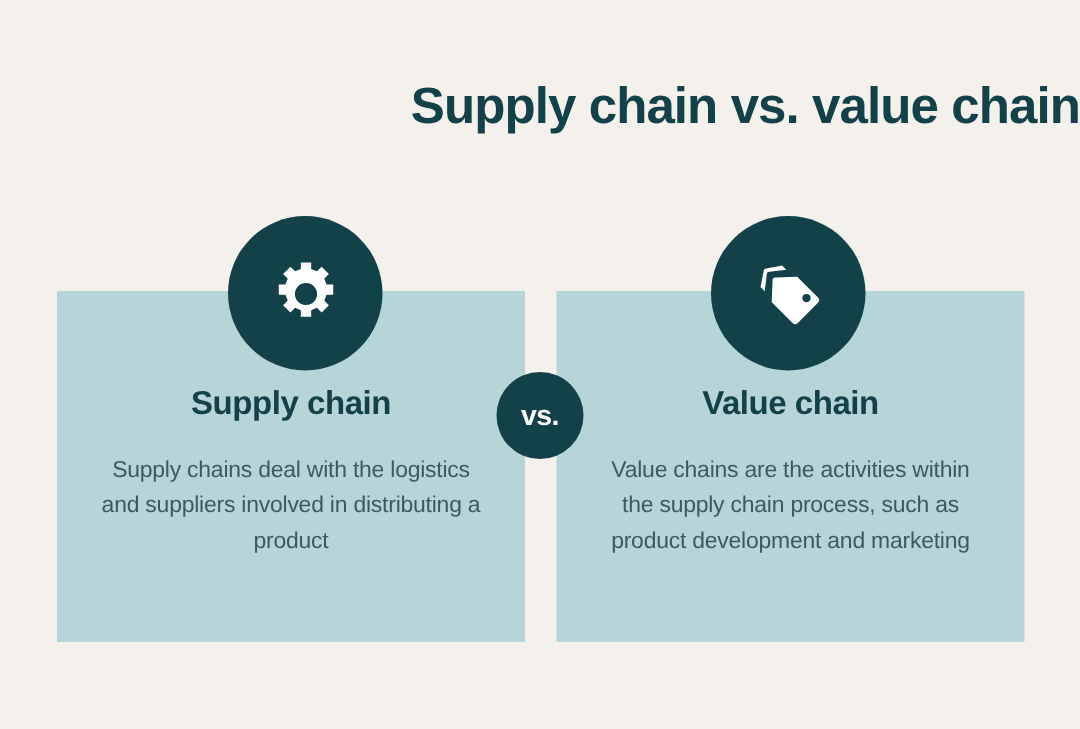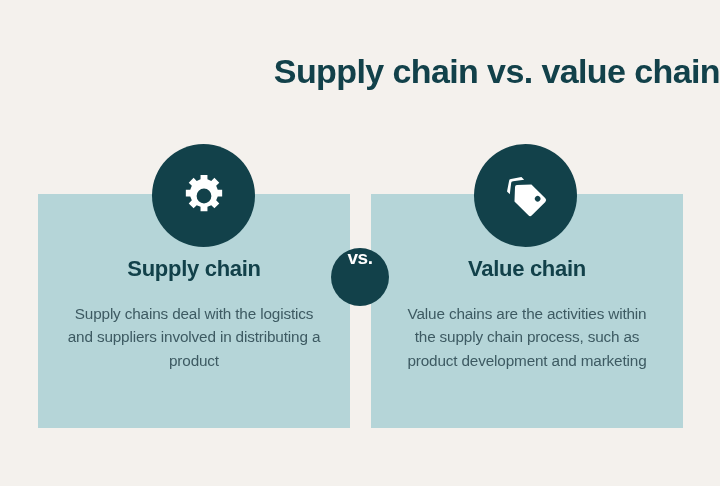--- a/index.html
+++ b/index.html
@@ -93,21 +93,21 @@
   
   .vs-badge {
     position: absolute;
     left: 331px;
     top: 248px;
     width: 58px;
     height: 58px;
     border-radius: 50%;
     background: #12414a;
     display: flex;
-    align-items: flex-start;
+    align-items: center;
     justify-content: center;
     z-index: 5;
   }
 
   .vs-badge-label {
     color: #ffffff;
     font-size: 19px;
     font-weight: bold;
     letter-spacing: -0.4px;
     line-height: 1;

